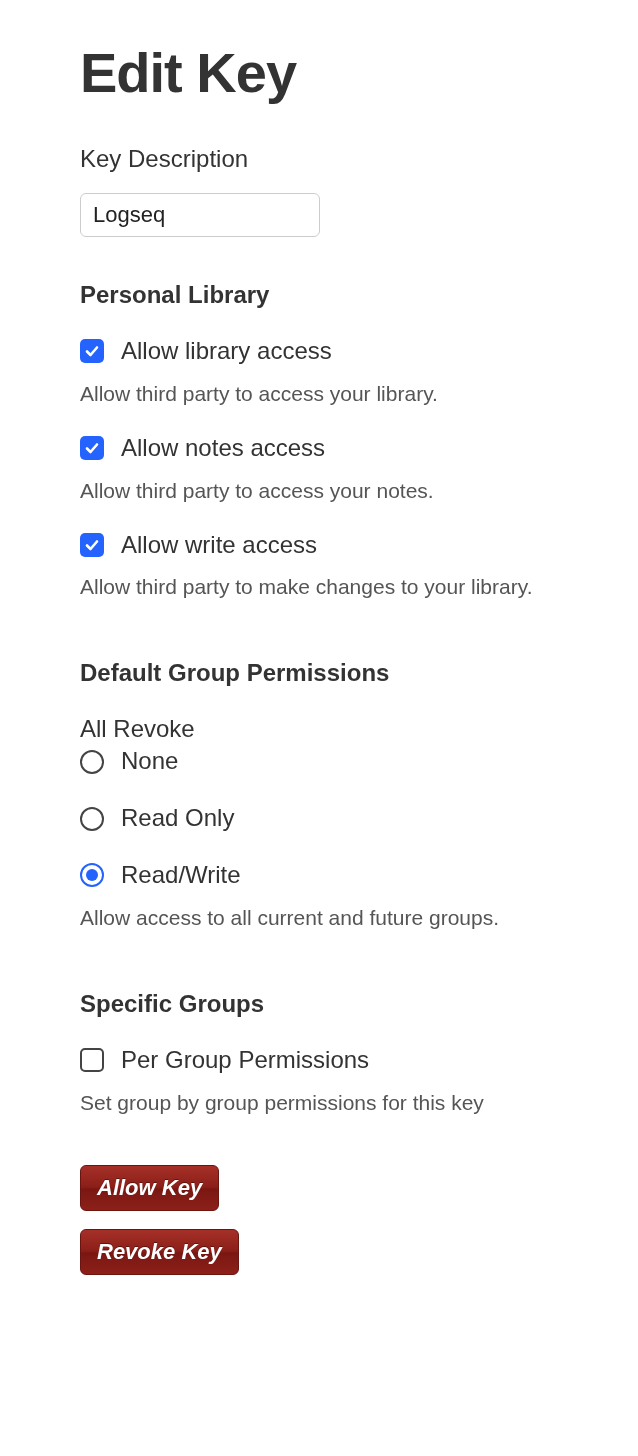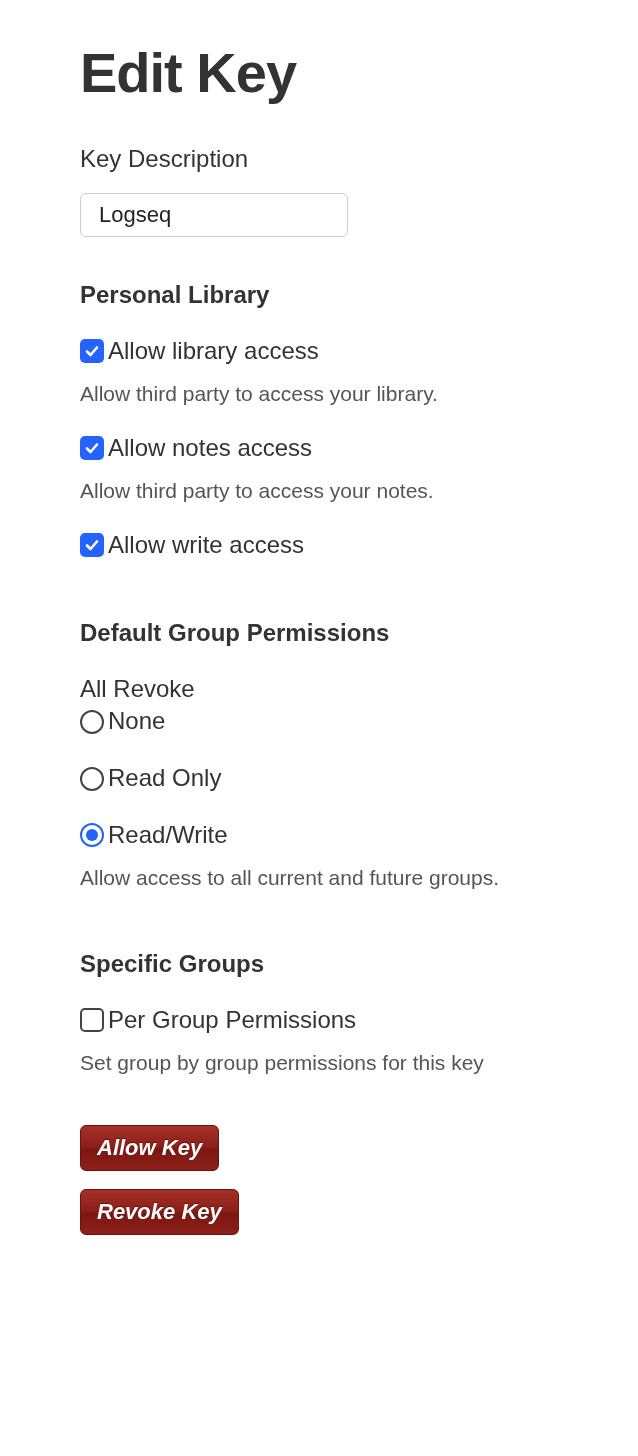--- a/index.html
+++ b/index.html
@@ -17,42 +17,42 @@
     font-weight: 700;
     color: #333;
     letter-spacing: -1px;
   }
   .field-label {
     font-size: 24px;
     color: #333;
     margin-bottom: 20px;
   }
   .text-input {
-    width: 268px;
-    padding: 8px 18px;
+    width: 240px;
+    padding: 8px 12px;
     font-size: 22px;
     border: 1px solid #ccc;
     border-radius: 6px;
     color: #222;
     font-family: inherit;
   }
   .section-heading {
     font-size: 24px;
     font-weight: 700;
     color: #333;
     margin-top: 44px;
     margin-bottom: 28px;
   }
   .option-block {
     margin-bottom: 28px;
   }
   .option-row {
     display: flex;
     align-items: center;
-    gap: 4px;
+    gap: 17px;
   }
   .option-label {
     font-size: 24px;
     color: #333;
     line-height: 1.2;
   }
   .option-desc {
     font-size: 21px;
     color: #555;
     margin-top: 16px;
@@ -163,20 +163,21 @@
 
 <div class="option-block">
   <div class="option-row">
     <span class="cb checked">
       <svg width="16" height="16" viewBox="0 0 16 16" fill="none">
           <path d="M3 8.5 L6.5 12 L13 4.5" stroke-width="2.6" stroke-linecap="round" stroke-linejoin="round"></path>
         </svg>
     </span>
     <span class="option-label">Allow write access</span>
   </div>
+  <div class="option-desc">Allow third party to make changes to your library.</div>
 </div>
 
 
 <div class="section-heading" style="margin-top:60px">Default Group Permissions</div>
 <div class="sub-heading">All Revoke</div>
 
 <div class="radio-group">
   <div class="option-block">
     <div class="option-row">
       <span class="radio"></span>

